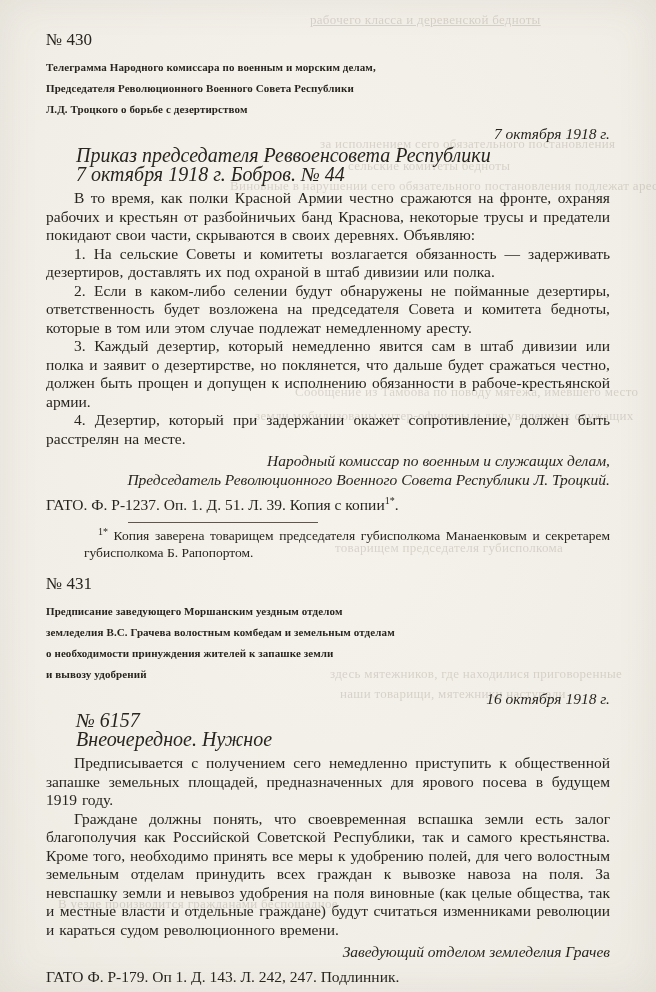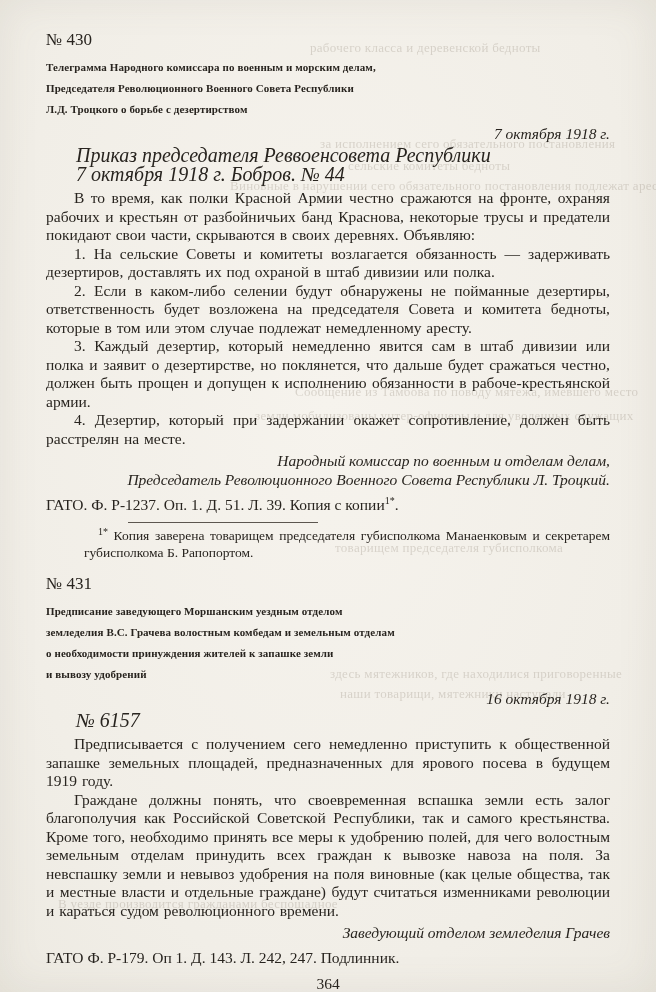--- a/index.html
+++ b/index.html
@@ -106,21 +106,21 @@
     font-size: 15.5px;
     padding-top: 8px;
   }
 </style>
 </head>
 <body>
 
 <div class="page">
 
   <div class="bleed-layer">
-      <span class="bleed" style="left: 310px; top: 40px;">рабочего класса и деревенской бедноты</span>
+      <span class="bleed" style="left: 310px; top: 12px; text-decoration: underline;">рабочего класса и деревенской бедноты</span>
       <span class="bleed" style="left: 320px; top: 136px;">за исполнением сего обязательного постановления</span>
       <span class="bleed" style="left: 348px; top: 158px;">сельские комитеты бедноты</span>
       <span class="bleed" style="left: 230px; top: 178px;">Виновные в нарушении сего обязательного постановления подлежат аресту</span>
       <span class="bleed" style="left: 295px; top: 384px;">Сообщение из Тамбова по поводу мятежа, имевшего место</span>
       <span class="bleed" style="left: 255px; top: 408px;">земли мобилизованы унтер-офицеры и для уволенных служащих</span>
       <span class="bleed" style="left: 335px; top: 540px;">товарищем председателя губисполкома</span>
       <span class="bleed" style="left: 330px; top: 666px;">здесь мятежников, где находилися приговоренные</span>
       <span class="bleed" style="left: 340px; top: 686px;">наши товарищи, мятежники наступали</span>
       <span class="bleed" style="left: 58px; top: 896px;">В уезде производится гражданами беспощадное</span>
     </div>
@@ -138,39 +138,40 @@
       <div class="subhead-block">
         <div class="subhead">Приказ председателя Реввоенсовета Республики</div>
         <div class="subhead">7 октября 1918 г. Бобров. № 44</div>
       </div>
       <div class="para">В то время, как полки Красной Армии честно сражаются на фронте, охраняя рабочих и крестьян от разбойничьих банд Краснова, некоторые трусы и предатели покидают свои части, скрываются в своих деревнях. Объявляю:</div>
       <div class="para">1. На сельские Советы и комитеты возлагается обязанность — задерживать дезертиров, доставлять их под охраной в штаб дивизии или полка.</div>
       <div class="para">2. Если в каком-либо селении будут обнаружены не пойманные дезертиры, ответственность будет возложена на председателя Совета и комитета бедноты, которые в том или этом случае подлежат немедленному аресту.</div>
       <div class="para">3. Каждый дезертир, который немедленно явится сам в штаб дивизии или полка и заявит о дезертирстве, но поклянется, что дальше будет сражаться честно, должен быть прощен и допущен к исполнению обязанности в рабоче-крестьянской армии.</div>
       <div class="para">4. Дезертир, который при задержании окажет сопротивление, должен быть расстрелян на месте.</div>
       <div class="sig-block">
-        <div class="sig-line">Народный комиссар по военным и отделам делам,</div>
+        <div class="sig-line">Народный комиссар по военным и служащих делам,</div>
         <div class="sig-line">Председатель Революционного Военного Совета Республики Л. Троцкий.</div>
       </div>
       <div class="archive-line"><span>ГАТО. Ф. Р-1237. Оп. 1. Д. 51. Л. 39. Копия с копии</span><sup>1*</sup><span>.</span></div>
       <hr class="footnote-rule">
       <div class="footnote"><sup>1*</sup> <span>Копия заверена товарищем председателя губисполкома Манаенковым и секретарем губисполкома Б. Рапопортом.</span></div>
     </div>
 
     <div class="doc-431">
       <div class="doc-number">№ 431</div>
       <div class="doc-title">
         <div>Предписание заведующего Моршанским уездным отделом</div>
         <div>земледелия В.С. Грачева волостным комбедам и земельным отделам</div>
         <div>о необходимости принуждения жителей к запашке земли</div>
         <div>и вывозу удобрений</div>
       </div>
       <div class="date-line">16 октября 1918 г.</div>
       <div class="subhead-block">
         <div class="subhead">№ 6157</div>
+        <div class="subhead">Внеочередное. Нужное</div>
       </div>
       <div class="para">Предписывается с получением сего немедленно приступить к общественной запашке земельных площадей, предназначенных для ярового посева в будущем 1919 году.</div>
       <div class="para">Граждане должны понять, что своевременная вспашка земли есть залог благополучия как Российской Советской Республики, так и самого крестьянства. Кроме того, необходимо принять все меры к удобрению полей, для чего волостным земельным отделам принудить всех граждан к вывозке навоза на поля. За невспашку земли и невывоз удобрения на поля виновные (как целые общества, так и местные власти и отдельные граждане) будут считаться изменниками революции и караться судом революционного времени.</div>
       <div class="sig-block">
         <div class="sig-line">Заведующий отделом земледелия Грачев</div>
       </div>
       <div class="archive-line">ГАТО Ф. Р-179. Оп 1. Д. 143. Л. 242, 247. Подлинник.</div>
     </div>
 
   </div>

